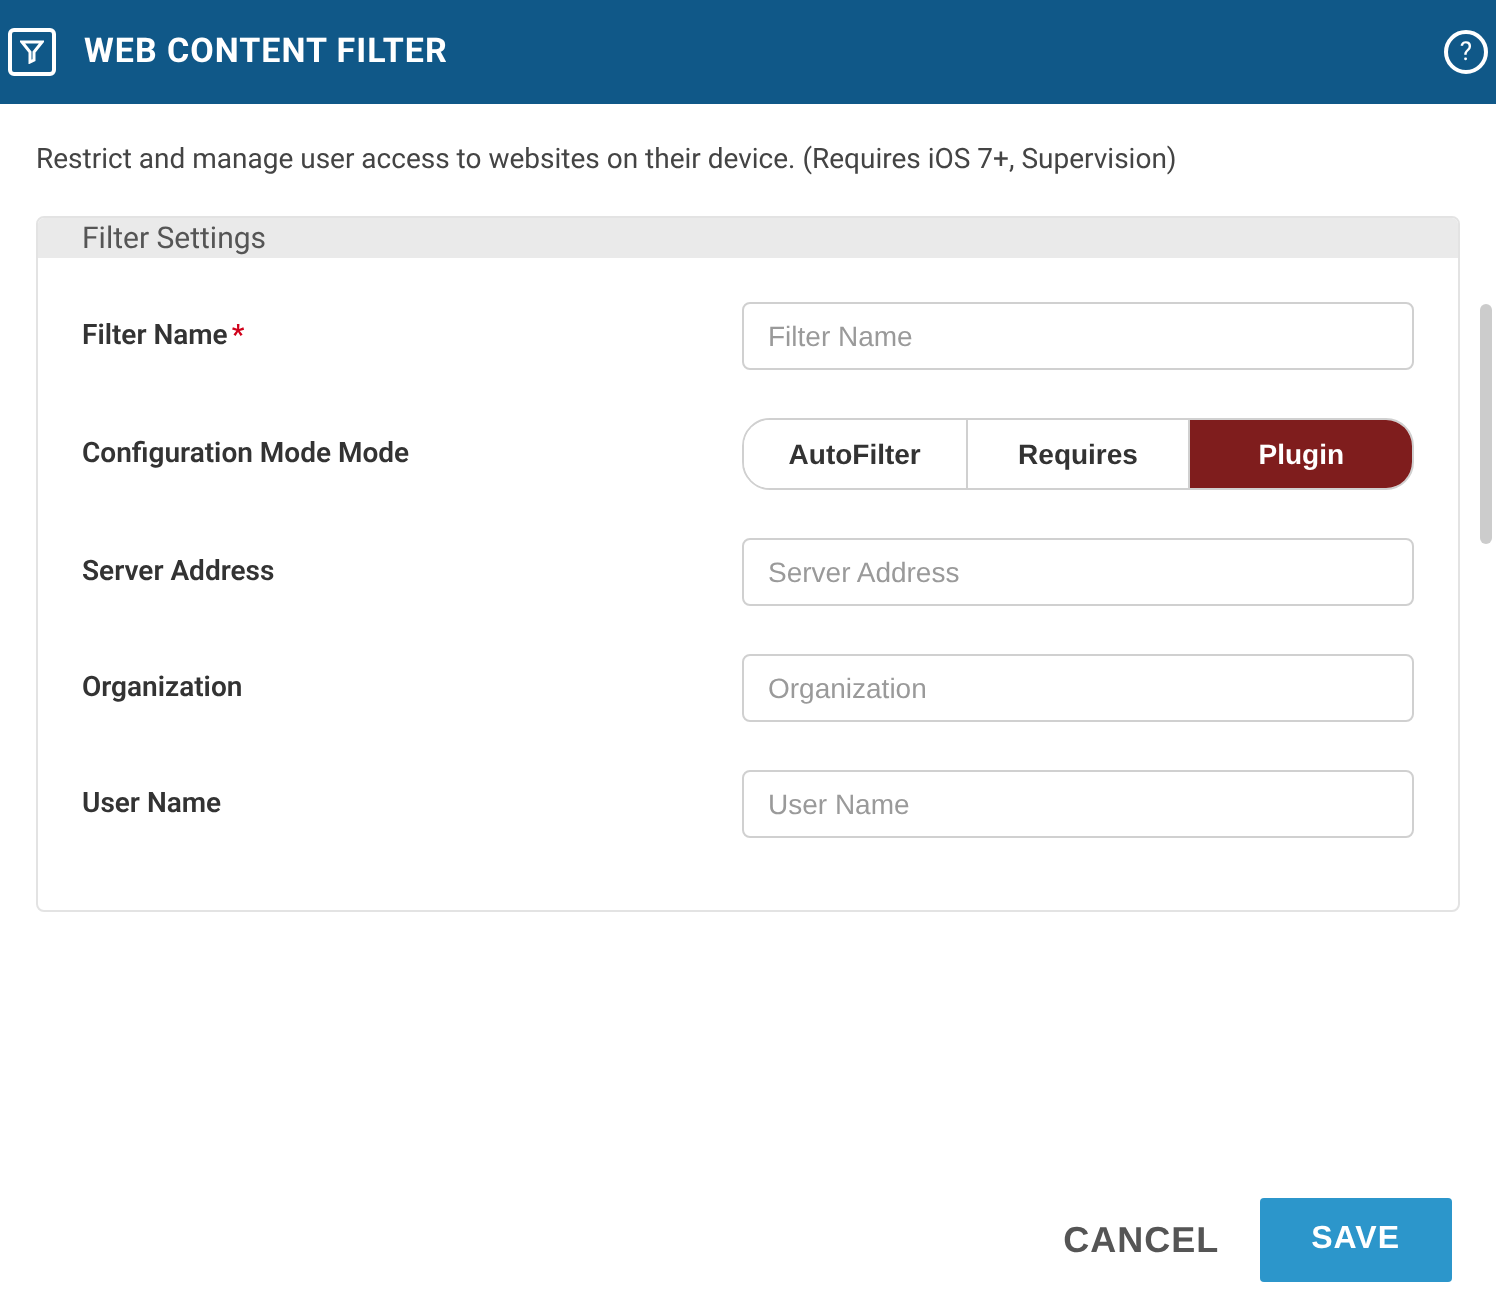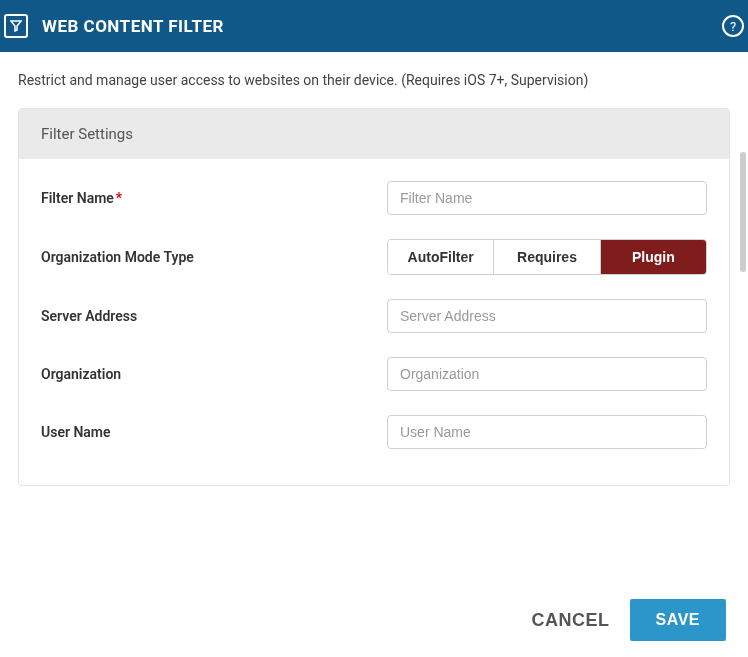--- a/index.html
+++ b/index.html
@@ -74,34 +74,34 @@
     
     .section {
       margin: 0 18px;
       border: 1px solid #e3e3e3;
       border-radius: 4px;
       overflow: hidden;
     }
     
     .section-header {
       background: #eaeaea;
-      padding: 16px 22px;
+      padding: 1px 22px;
       font-size: 15px;
       color: #555;
     }
     
     .form-rows {
       padding: 10px 22px 0 22px;
     }
     
     .form-row {
       display: flex;
       align-items: center;
       padding: 12px 0;
-      gap: 36px;
+      gap: 20px;
     }
     
     .form-label {
       width: 310px;
       font-size: 14px;
       font-weight: 600;
       color: #333;
       flex-shrink: 0;
     }
     
@@ -128,21 +128,21 @@
     }
     
     .text-input::placeholder {
       color: #9a9a9a;
     }
     
     .segmented {
       display: flex;
       width: 100%;
       border: 1px solid #d0d0d0;
-      border-radius: 4px;
+      border-radius: 14px;
       overflow: hidden;
     }
     
     .segmented-btn {
       flex: 1;
       padding: 9px 0;
       font-size: 14px;
       font-weight: 600;
       background: #fff;
       border: none;
@@ -246,21 +246,21 @@
         <div class="form-row">
           <div class="form-label">
             <span>Filter Name</span><span class="required">*</span>
           </div>
           <div class="form-control">
             <input type="text" class="text-input" placeholder="Filter Name" style="">
           </div>
         </div>
 
         <div class="form-row">
-          <div class="form-label">Organization Mode Type</div>
+          <div class="form-label">Configuration Mode Mode</div>
           <div class="form-control">
             <div class="segmented">
               <button class="segmented-btn">AutoFilter</button>
               <button class="segmented-btn">Requires</button>
               <button class="segmented-btn active">Plugin</button>
             </div>
           </div>
         </div>
 
 

